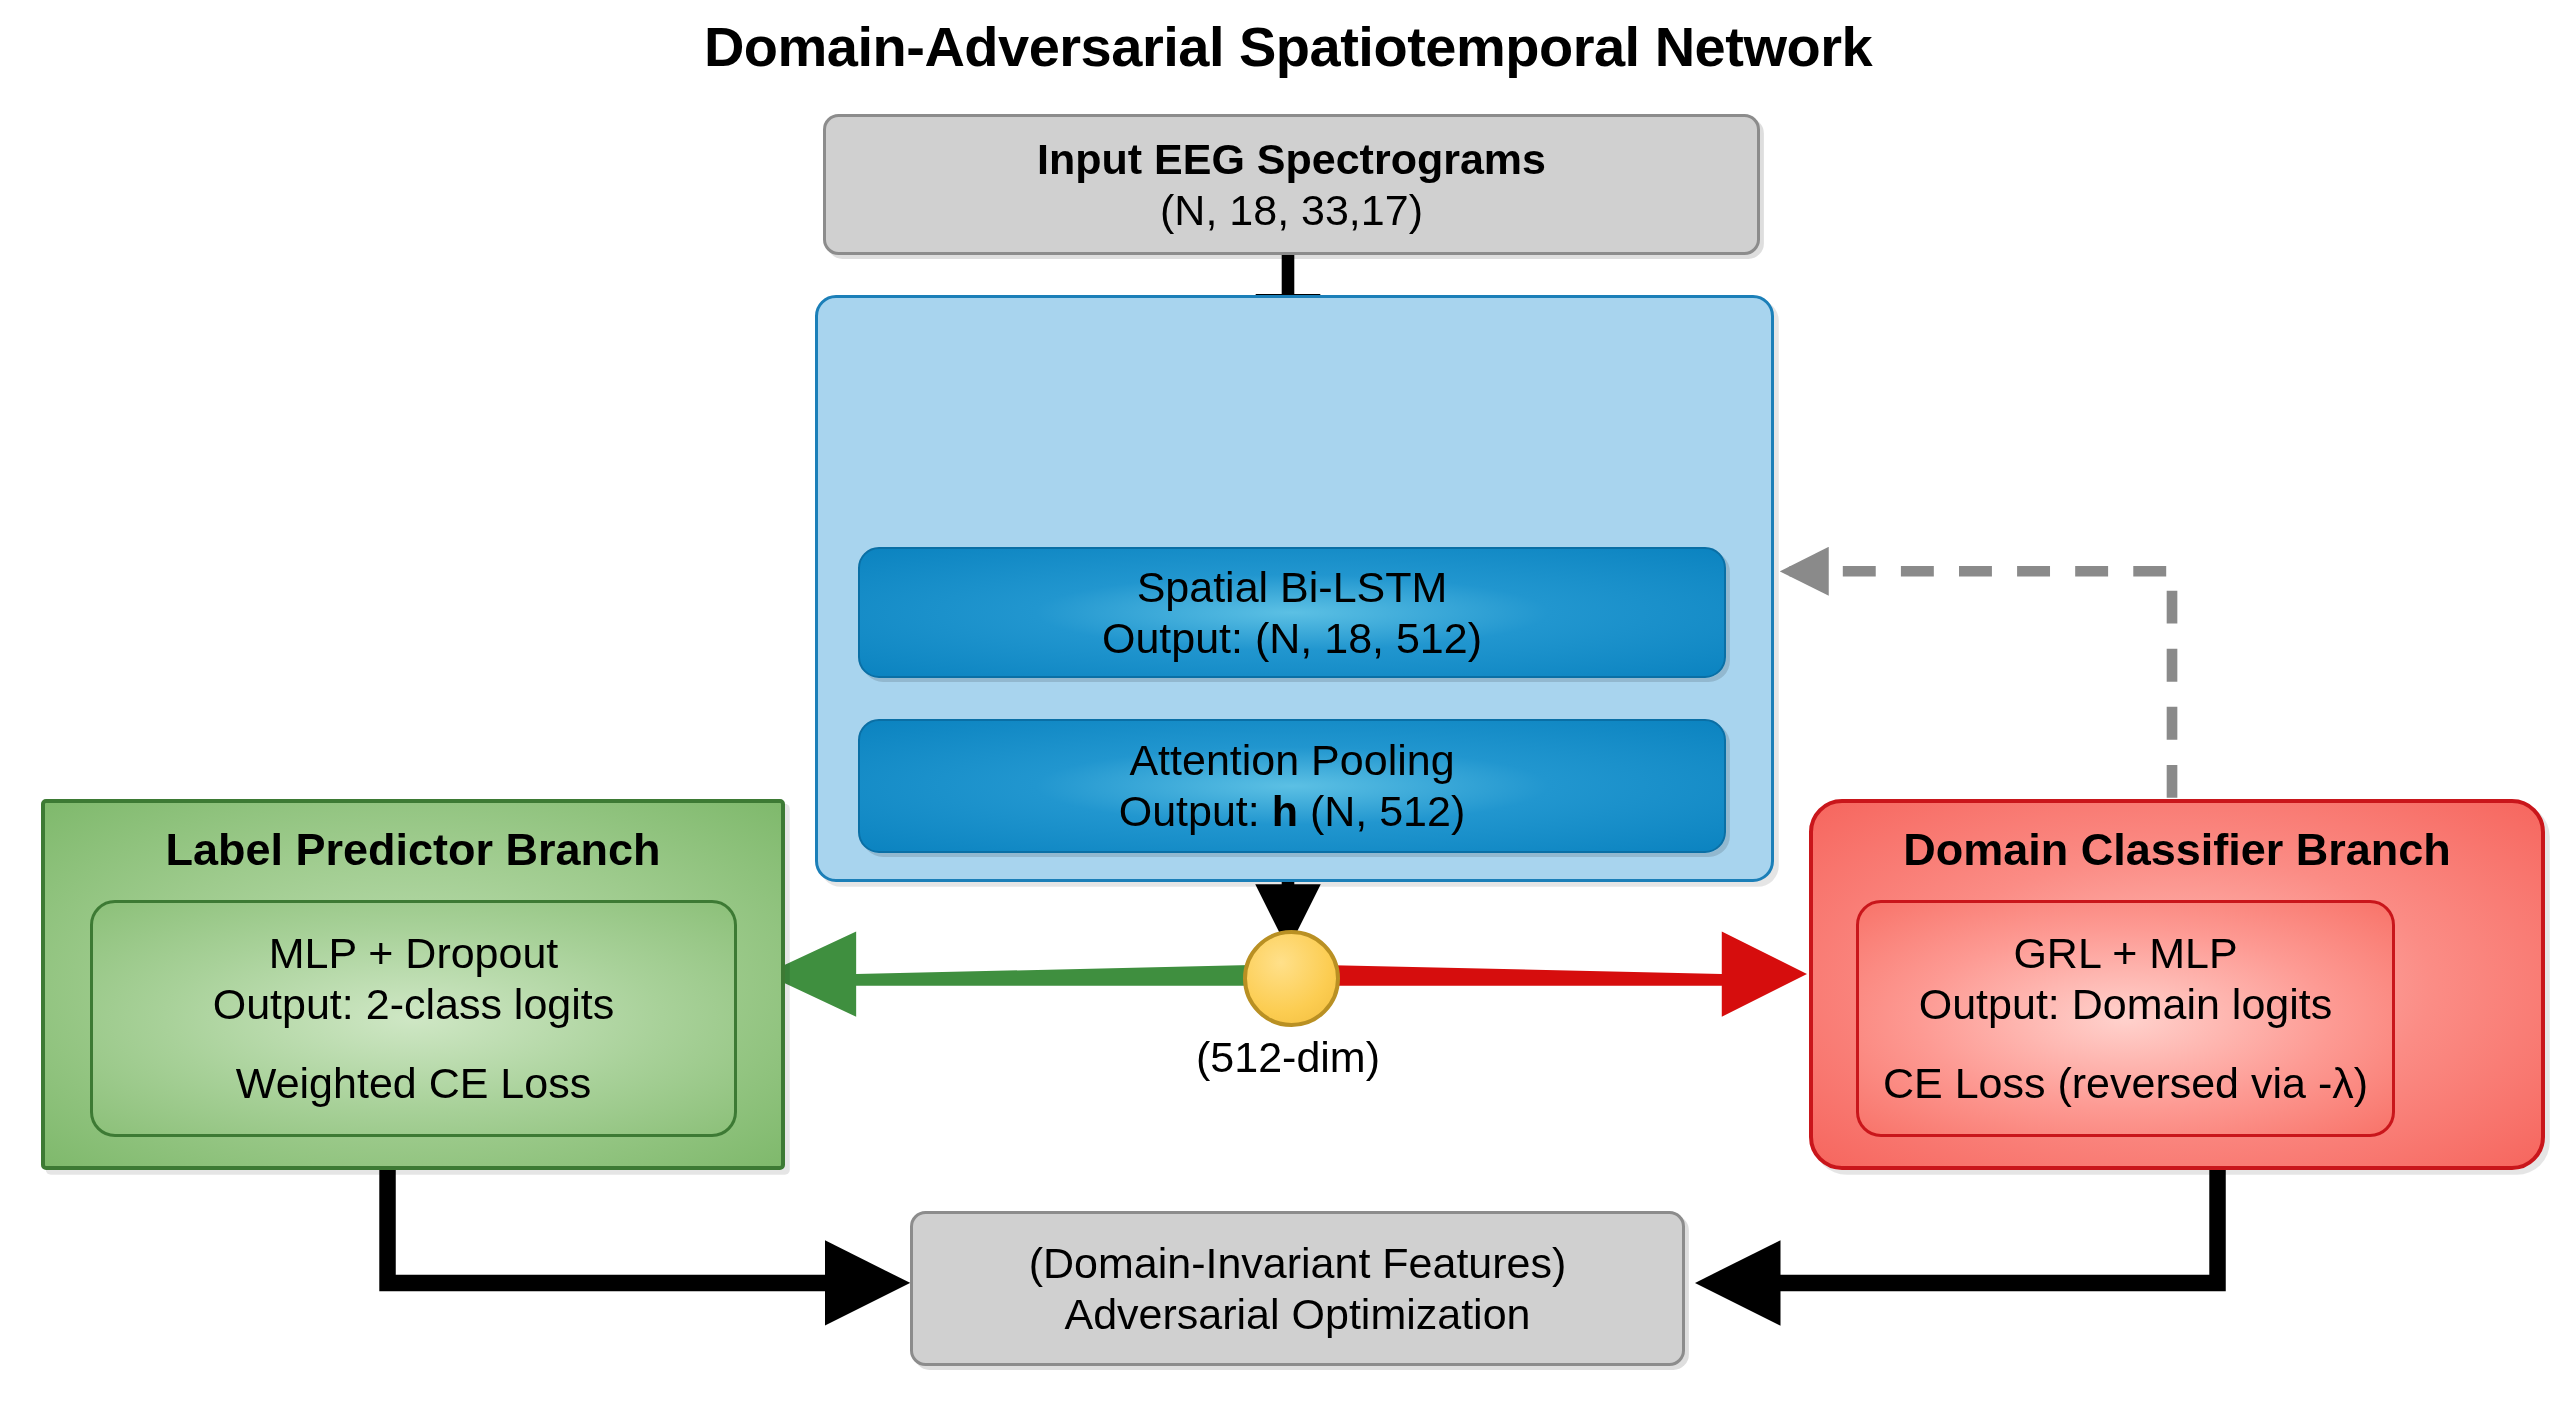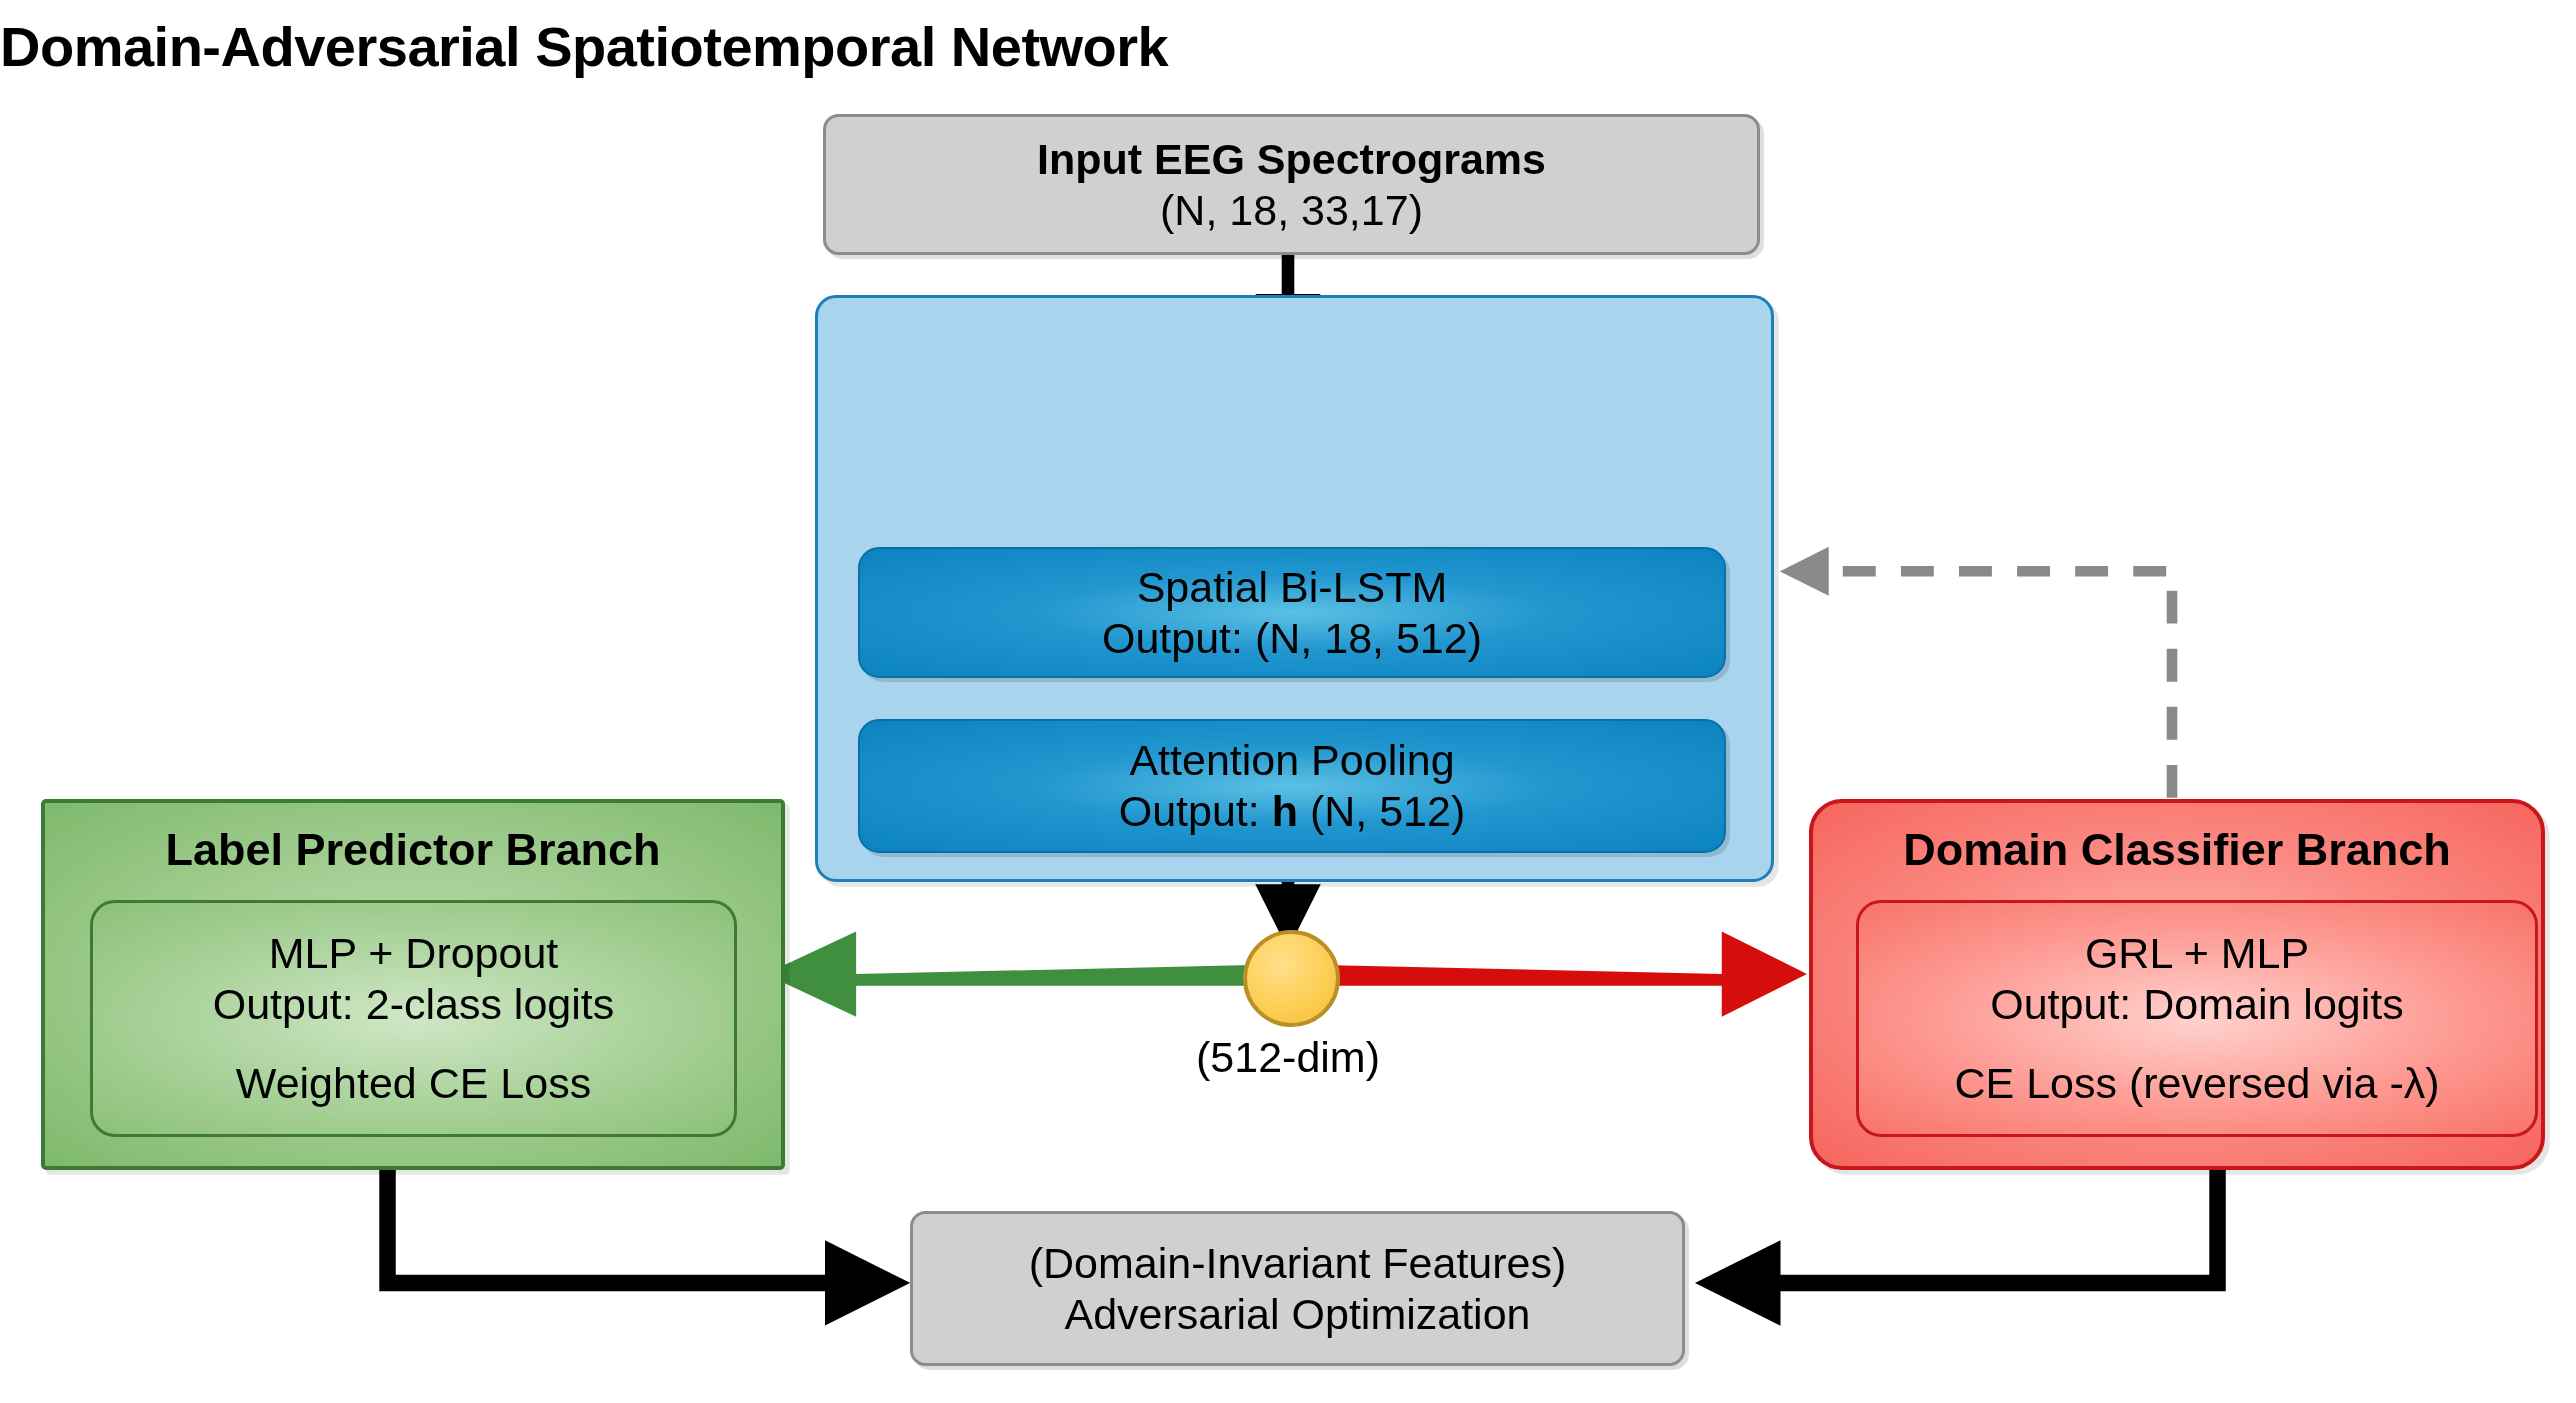--- a/index.html
+++ b/index.html
@@ -2,21 +2,21 @@
 <html><head>
 <meta charset="utf-8">
 <style>
   html,body{margin:0;padding:0;background:#ffffff;}
   body{width:2576px;height:1403px;position:relative;overflow:hidden;
        font-family:"Liberation Sans", sans-serif;color:#000;}
 
   #stage{position:absolute;left:0;top:0;width:2576px;height:1403px;}
 
   #title{
-    position:absolute;left:0;top:13.6px;width:2576px;
+    position:absolute;left:0;top:13.6px;width:2576px;text-align:center;
     font-size:56px;font-weight:bold;letter-spacing:-0.5px;
   }
 
   
   .node{position:absolute;box-sizing:border-box;display:flex;
         flex-direction:column;align-items:center;justify-content:center;
         text-align:center;line-height:1.18;}
 
   .gray{
     background:#d0d0d0;border:3.9px solid #8c8c8c;border-radius:15.5px;
@@ -147,21 +147,21 @@
     <div class="node green-inner" style="left:45px;top:97px;width:647px;height:237px;align-items:center;">
       <div class="f44">MLP + Dropout</div>
       <div class="f44">Output: 2-class logits</div>
       <div class="gap"></div>
       <div class="f44">Weighted CE Loss</div>
     </div>
   </div>
 
   <div class="red-wrap" style="position:absolute;left:1809px;top:799px;width:728px;height:363px;">
     <div class="f46 t-bold" style="position:absolute;left:0;top:21px;width:100%;text-align:center;">Domain Classifier Branch</div>
-    <div class="node red-inner" style="left:43px;top:97px;width:682px;height:237px;">
+    <div class="node red-inner" style="left:43px;top:97px;width:539px;height:237px;">
       <div class="f44">GRL + MLP</div>
       <div class="f44">Output: Domain logits</div>
       <div class="gap"></div>
       <div class="f44">CE Loss (reversed via -λ)</div>
     </div>
   </div>
 
   <div class="node gray" style="left:910px;top:1211px;width:775px;height:155px;">
     <div class="f44">(Domain-Invariant Features)</div>
     <div class="f44">Adversarial Optimization</div>

